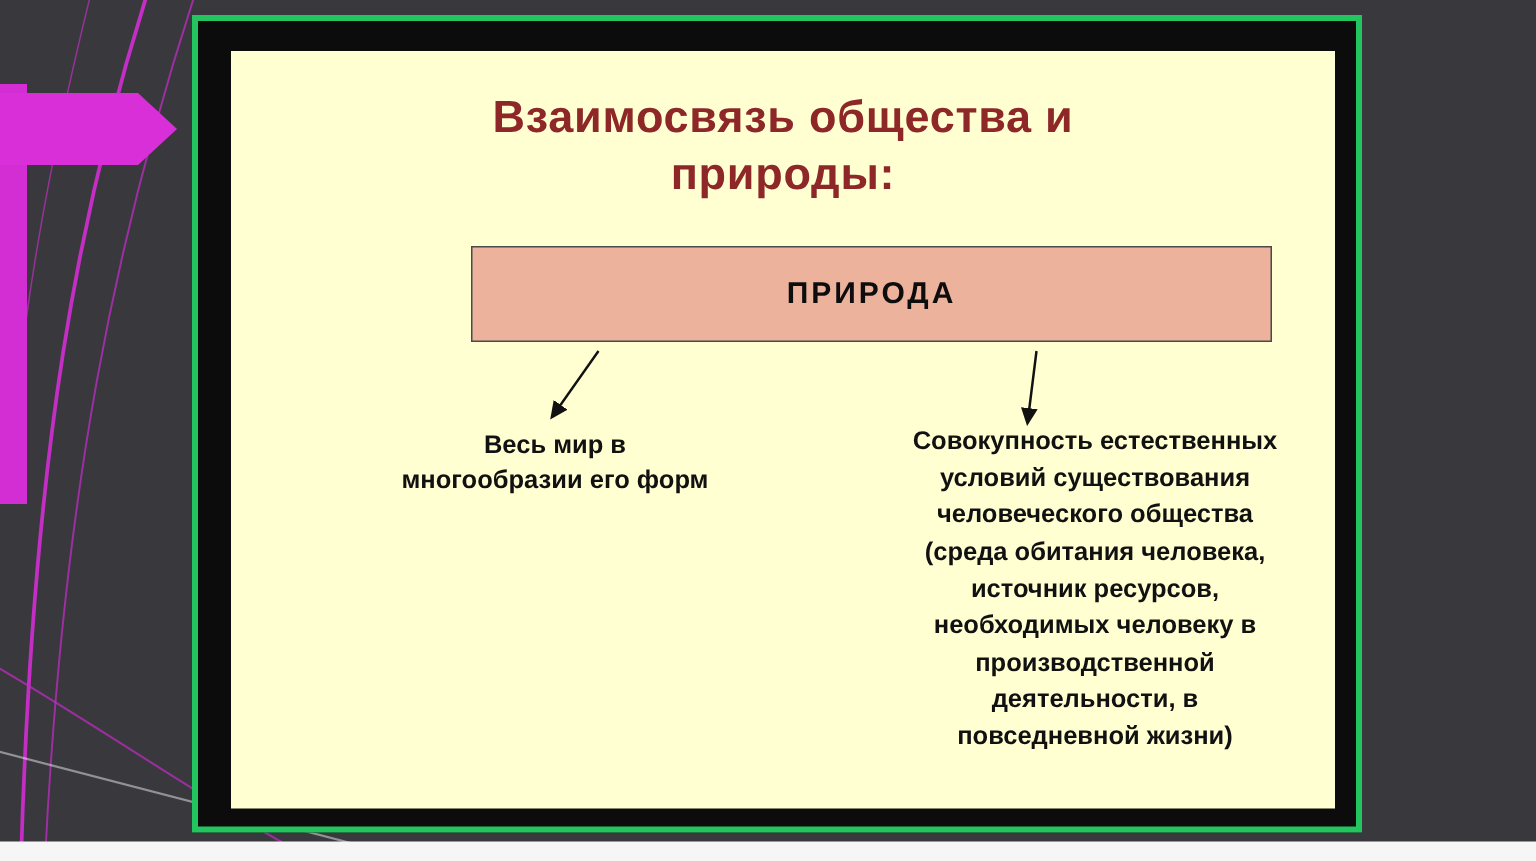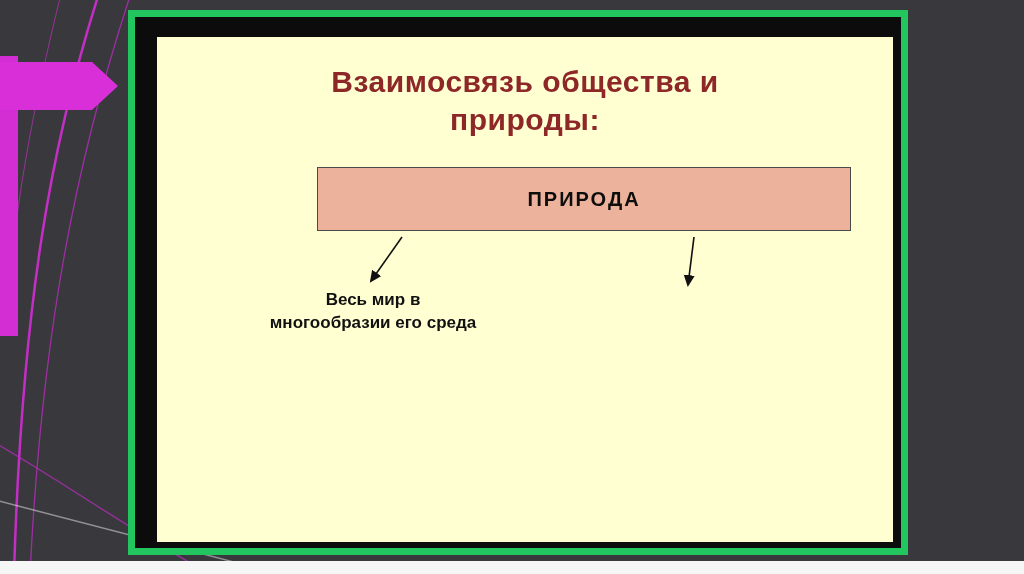--- a/index.html
+++ b/index.html
@@ -30,21 +30,21 @@
     width: 1024px; height: 13px;
     background: #f6f6f6;
     z-index: 2;
   }
   
   .slide-frame {
     position: absolute;
     left: 128px; top: 10px;
     width: 780px; height: 545px;
     background: #0c0c0c;
-    border: 7px solid #22c55e;
+    border: 4px solid #22c55e;
     box-sizing: border-box;
     z-index: 3;
   }
   .slide-canvas {
     position: absolute;
     left: 22px; top: 20px;
     width: 736px; height: 505px;
     background: #ffffd2;
   }
   .slide-title {
@@ -131,21 +131,30 @@
         <defs>
           <marker id="ah" orient="auto" markerWidth="9" markerHeight="8" refX="6.2" refY="3.5">
             <path d="M0,0 L7.5,3.5 L0,7 z" fill="#111"></path>
           </marker>
         </defs>
         <line x1="245" y1="200" x2="214" y2="244" stroke="#111" stroke-width="1.6" marker-end="url(#ah)"></line>
         <line x1="537" y1="200" x2="531" y2="248" stroke="#111" stroke-width="1.6" marker-end="url(#ah)"></line>
       </svg>
 
       <div class="desc desc-left">Весь мир в
-многообразии его среда</div>
+многообразии его форм</div>
 
+      <div class="desc desc-right">Совокупность естественных
+условий существования
+человеческого общества
+(среда обитания человека,
+источник ресурсов,
+необходимых человеку в
+производственной
+деятельности, в
+повседневной жизни)</div>
 
     </div>
   </div>
 
   <div class="bottom-strip"></div>
 
 </div>
 
 </body></html>

